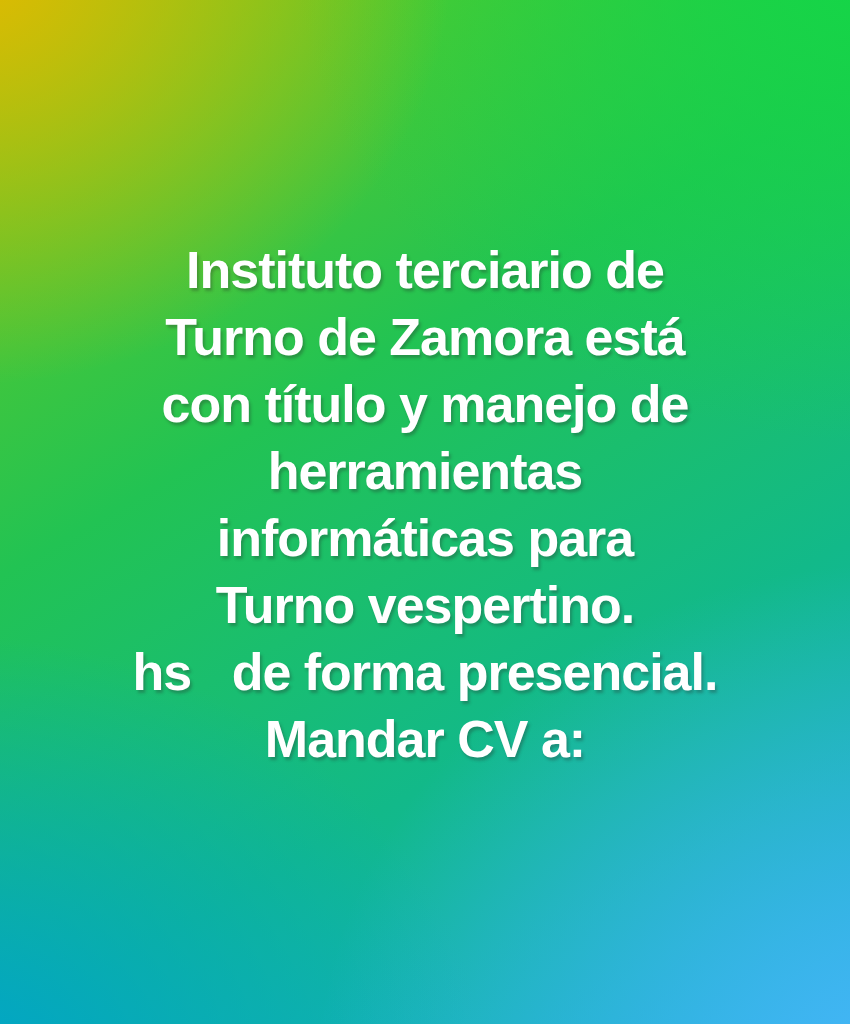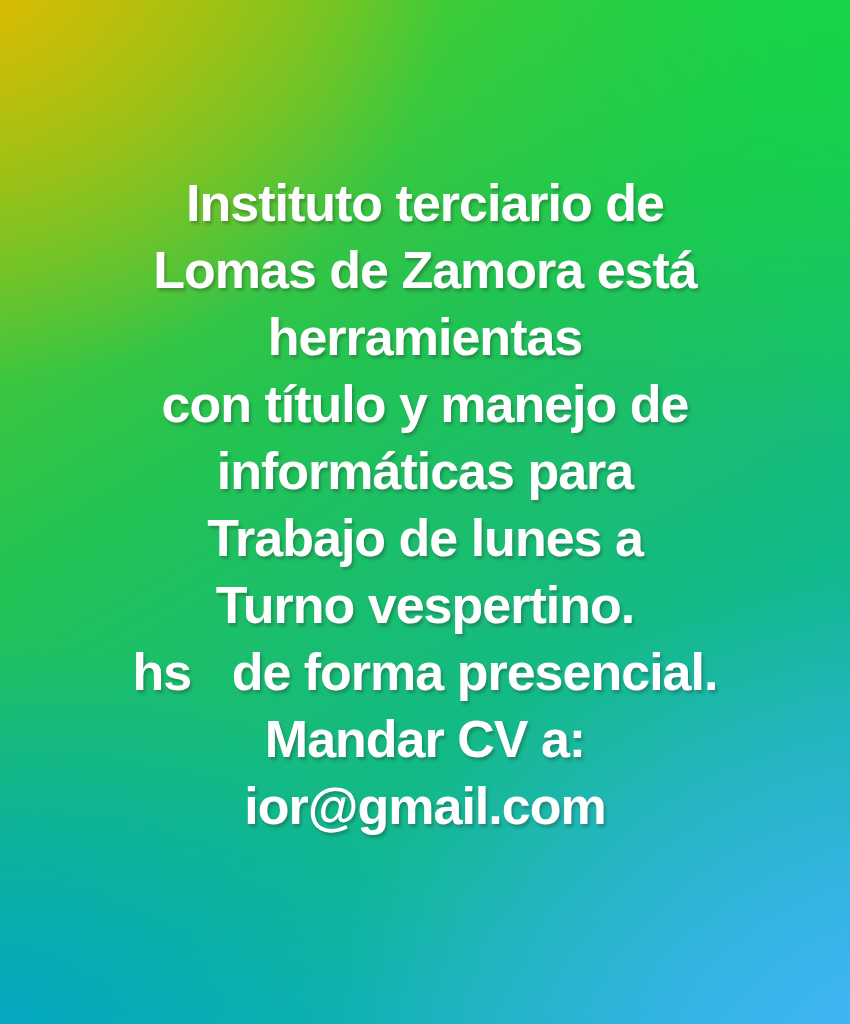--- a/index.html
+++ b/index.html
@@ -45,23 +45,21 @@
     text-shadow: 2px 3px 3px rgba(40, 40, 40, 0.30);
     white-space: pre-wrap; 
   }
 </style>
 </head>
 <body>
 
 <div class="canvas">
   <div class="text-block">
       <div class="line">Instituto terciario de</div>
-      <div class="line">Lomas de Zamora está</div>
+      <div class="line">Turno de Zamora está</div>
+      <div class="line">con título y manejo de</div>
       <div class="line">herramientas</div>
-      <div class="line">con título y manejo de</div>
       <div class="line">informáticas para</div>
-      <div class="line">Trabajo de lunes a</div>
       <div class="line">Turno vespertino.</div>
       <div class="line">hs   de forma presencial.</div>
       <div class="line">Mandar CV a:</div>
-      <div class="line">ior@gmail.com</div>
     </div>
 </div>
 
 </body></html>

